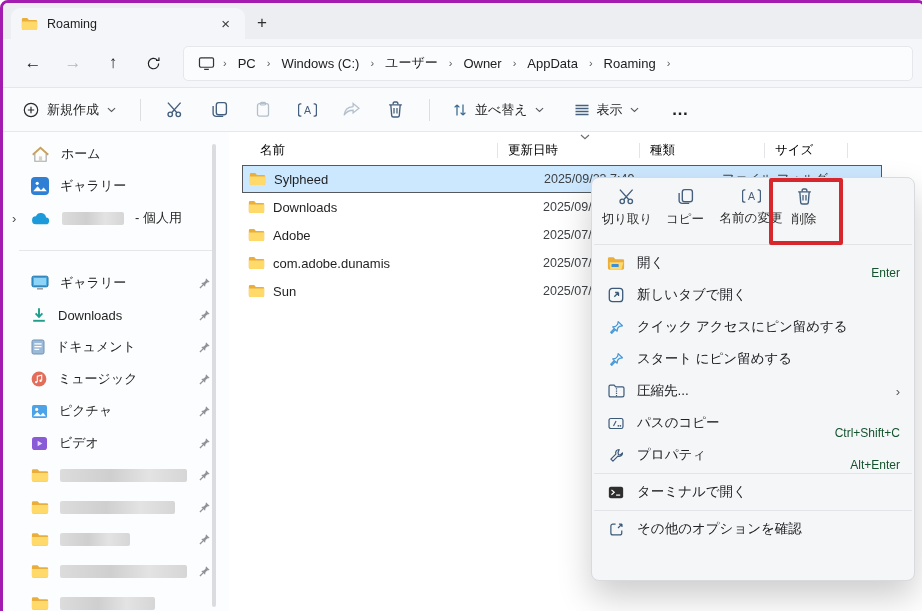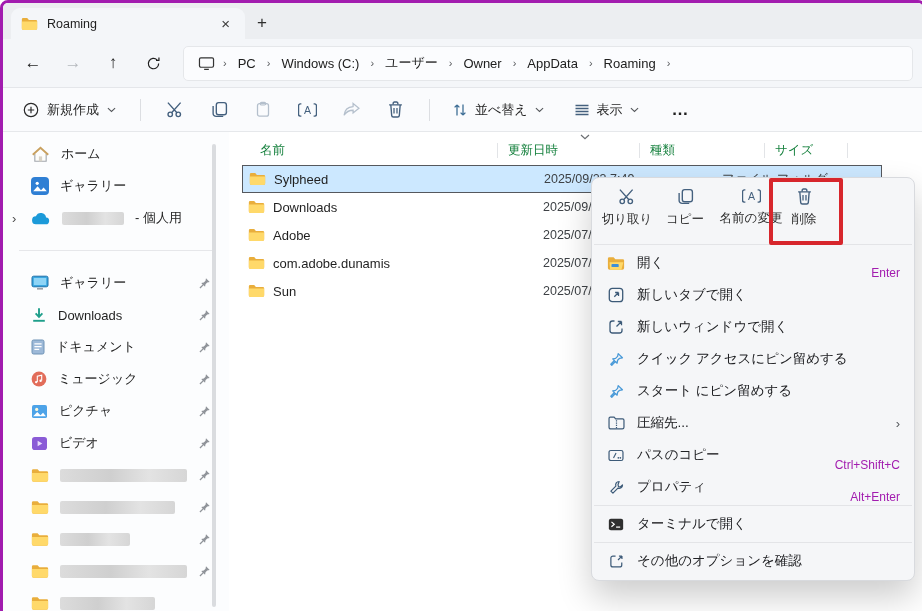--- a/index.html
+++ b/index.html
@@ -33,38 +33,38 @@
   .side-item{height:32px;display:flex;align-items:center;gap:11px;padding-left:28px;position:relative;font-size:13px;}
   .side-item .chev{position:absolute;left:9px;font-size:13px;color:#4c4c4c;}
   .pin{margin-left:auto;margin-right:18px;display:flex;}
   .side-divider{height:1px;background:#e6e7ea;margin:16px 14px 16px 16px;}
   .redact{height:13px;border-radius:2px;background:linear-gradient(90deg,#dcdcdc,#cfcfcf 40%,#e3e3e3 70%,#d6d6d6);}
   .rw-a{width:150px}.rw-b{width:115px}.rw-c{width:70px}.rw-d{width:140px}.rw-e{width:95px}.rw-o{width:62px}
   .side-scroll{position:absolute;right:13px;top:12px;bottom:6px;width:4px;border-radius:2px;background:#dadcdf;}
   
   .main{flex:1;position:relative;background:#fff;}
   .grid5{display:grid;grid-template-columns:255px 142px 125px 83px 35px;}
-  .lheader{margin:7px 0 4px 13px;width:640px;height:22px;color:#15803d;font-size:12.5px;position:relative;align-items:center;}
+  .lheader{margin:7px 0 4px 13px;width:640px;height:22px;color:#000000;font-size:12.5px;position:relative;align-items:center;}
   .hcell{border-left:1px solid #e2e4e7;height:15px;line-height:15px;padding-left:10px;}
   .hcell.first{border-left:none;padding-left:18px;}
   .sortmark{position:absolute;left:338px;top:-5px;}
   .rows{margin-left:13px;width:640px;}
   .frow{height:28px;align-items:center;box-sizing:border-box;gap:36px;}
   .frow .name{display:flex;align-items:center;gap:8px;padding-left:6px;overflow:hidden;white-space:nowrap;}
   .frow .cell{color:#3e4246;font-size:12.5px;padding-left:10px;overflow:hidden;white-space:nowrap;}
   .frow.selected{background:#cce8ff;border:1px solid #55585d;}
   
   .menu{position:absolute;left:588px;top:174px;width:324px;height:404px;background:#f5f6f8;border:1px solid #d8dade;
     border-radius:8px;box-shadow:0 16px 34px rgba(0,0,0,.2);padding-top:4px;box-sizing:border-box;z-index:10;}
   .qa-row{position:relative;height:60px;}
   .qa{position:absolute;top:6px;display:flex;flex-direction:column;align-items:center;gap:6px;font-size:12.5px;color:#2c2c2c;border-radius:5px;}
   .menu-sep{height:1px;background:#e3e4e7;margin:2px 2px;}
   .mi{height:32px;display:flex;align-items:center;gap:11px;margin:0 5px;padding:0 9px;border-radius:5px;font-size:13.5px;color:#202124;}
   .mi .micon{width:20px;display:flex;justify-content:center;}
-  .mi .short{margin-left:auto;color:#a21caf;font-size:12px;margin-top:20px;}
+  .mi .short{margin-left:auto;color:#14532d;font-size:12px;margin-top:20px;}
   .mi .subarr{margin-left:auto;color:#55585c;font-size:13px;}
   
   .hl-box{position:absolute;left:766px;top:175px;width:66px;height:59px;border:4px solid #d7262c;border-radius:2px;z-index:20;}
   svg{display:block;}
 </style>
 </head>
 <body>
 
 <div class="window">
 
@@ -543,30 +543,20 @@
           <svg viewBox="0 0 16 16" width="16" height="16">
             <rect x="1.3" y="1.3" width="13.4" height="13.4" rx="3" fill="none" stroke="#3c5a78" stroke-width="1.3"></rect>
             <path d="M6.3 9.7L10.5 5.5M10.5 5.5H7.1M10.5 5.5v3.4" fill="none" stroke="#3c5a78" stroke-width="1.3"></path>
           </svg>
         </span>
       <span>新しいタブで開く</span>
       <span class="short"></span>
     </div>
     <div class="mi">
       <span class="micon">
-          <svg viewBox="0 0 16 16" width="16" height="16">
-            <path d="M6.5 2h-2A2.5 2.5 0 0 0 2 4.5v7A2.5 2.5 0 0 0 4.5 14h7a2.5 2.5 0 0 0 2.5-2.5v-2" fill="none" stroke="#3c5a78" stroke-width="1.3"></path>
-            <path d="M8.5 7.5L13.5 2.5M13.5 2.5H9.8M13.5 2.5v3.7" fill="none" stroke="#3c5a78" stroke-width="1.3"></path>
-          </svg>
-        </span>
-      <span>新しいウィンドウで開く</span>
-      <span class="short"></span>
-    </div>
-    <div class="mi">
-      <span class="micon">
           <svg viewBox="0 0 15 15" width="15" height="15">
             <path d="M9.2 1.6l4.2 4.2-2.8.5-2 2-.5 2.9-1.7-1.7-3.6 3.7-1-1 3.6-3.7L3.7 6.9l2.9-.5 2-2z" fill="none" stroke="#4a9ad8" stroke-width="1.3" stroke-linejoin="round"></path>
           </svg>
         </span>
       <span>クイック アクセスにピン留めする</span>
       <span class="short"></span>
     </div>
     <div class="mi">
       <span class="micon">
           <svg viewBox="0 0 15 15" width="15" height="15">

